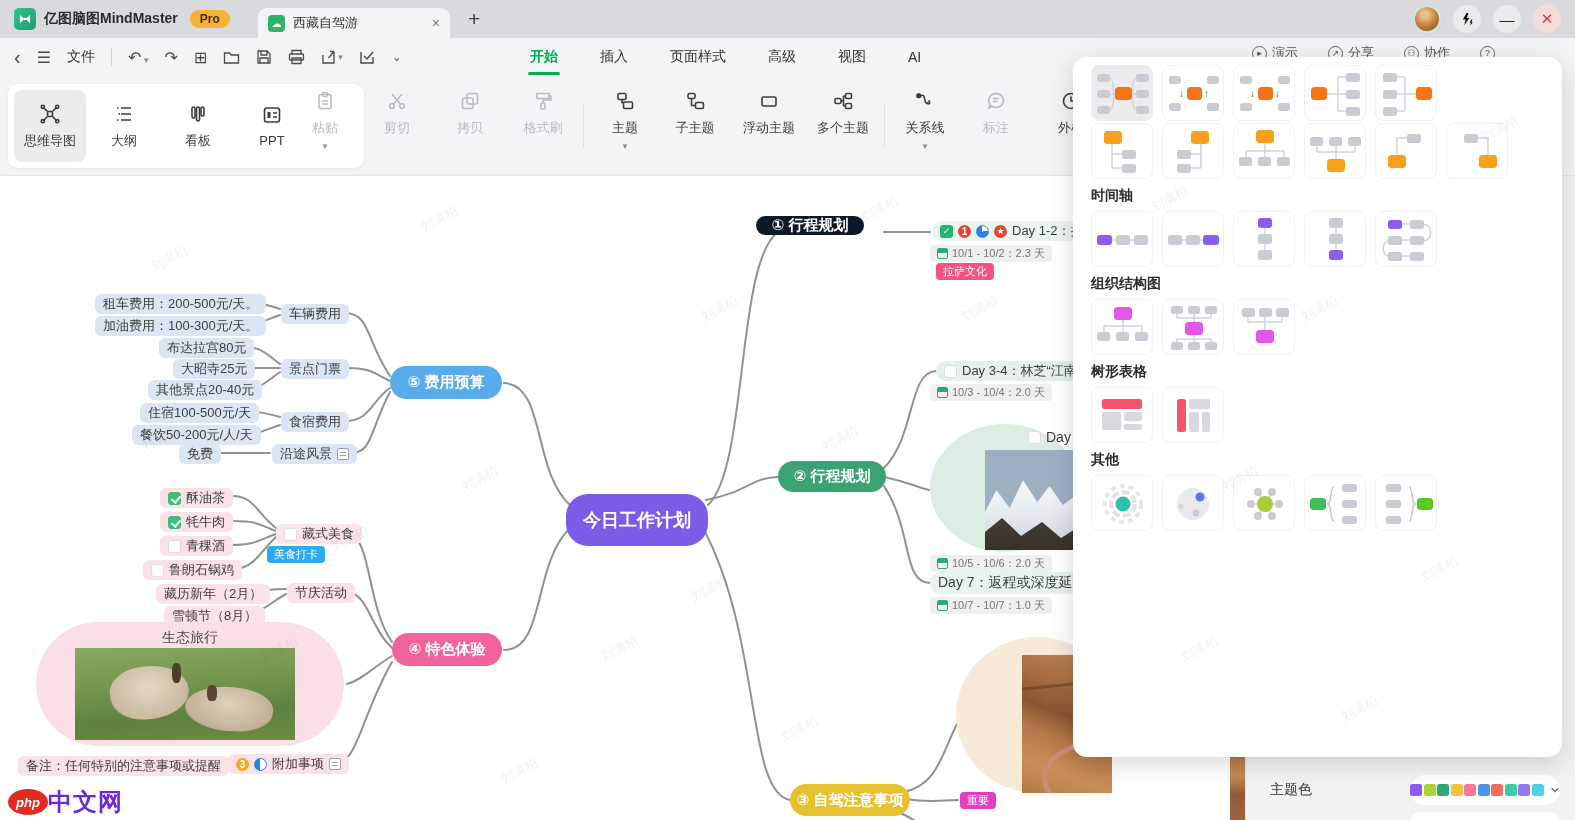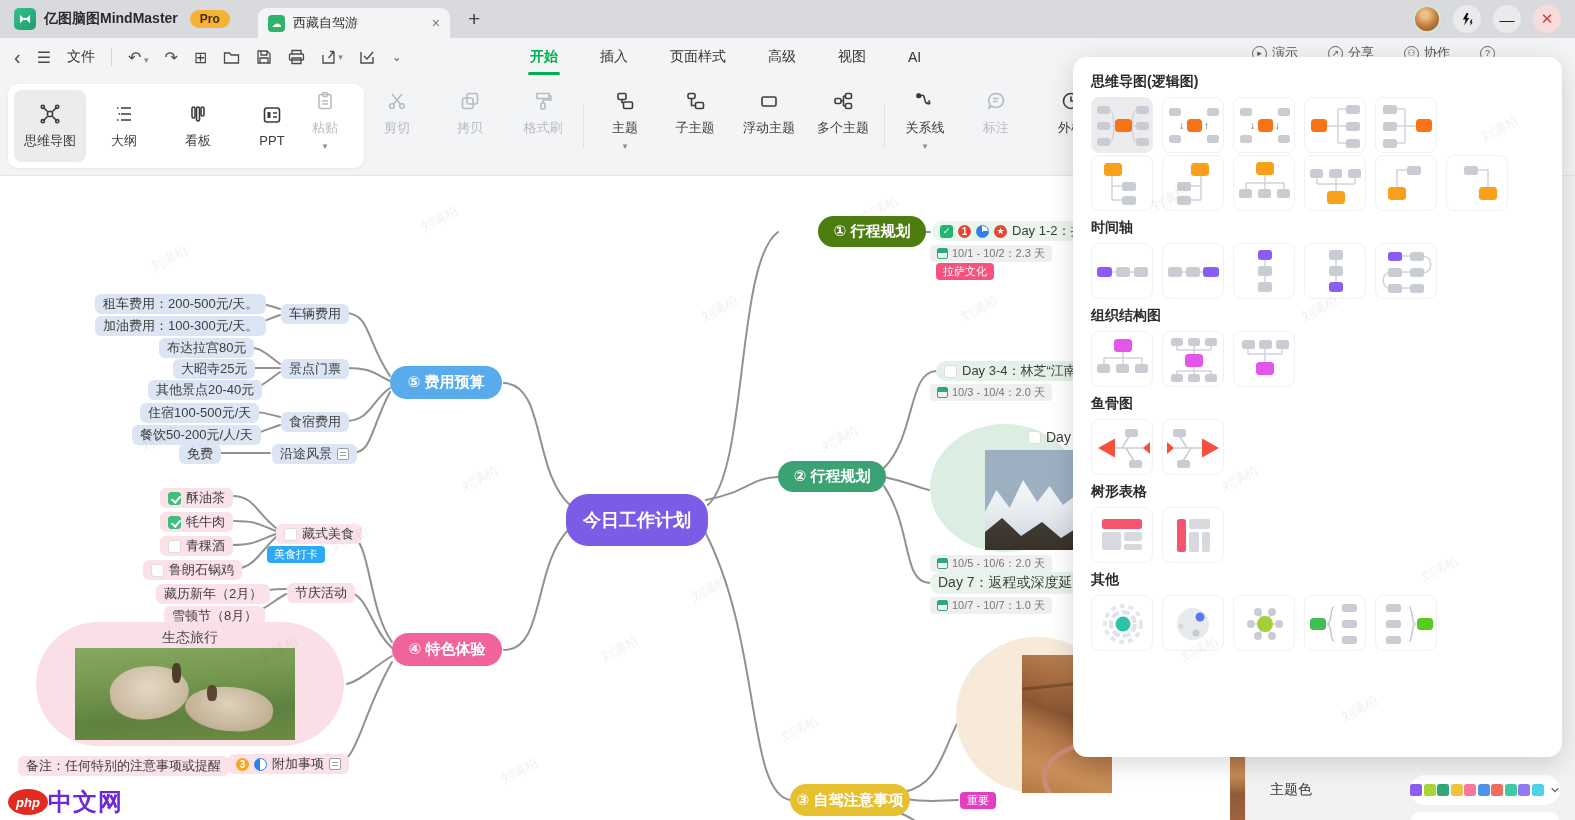--- a/index.html
+++ b/index.html
@@ -374,21 +374,21 @@
       <path d="M280,425 C262,431 260,434 242,434"></path>
       <path d="M270,453 H218"></path>
       <path d="M190,764 H226"></path>
     </g>
   </svg>
 
   <div class="bigellipse" style="left:930px;top:424px;width:150px;height:128px;background:#dcede2"></div>
   <div class="bigellipse" style="left:956px;top:637px;width:162px;height:156px;background:#f7ead9"></div>
 
   <div class="branch" id="central">今日工作计划</div>
-  <div class="branch" style="left:818px;top:216px;width:108px;height:31px;background:#4d7c0f">① 行程规划</div>
+  <div class="branch" style="left:756px;top:216px;width:108px;height:19px;background:#0f172a">① 行程规划</div>
   <div class="branch" style="left:778px;top:461px;width:108px;height:31px;background:#3aa273">② 行程规划</div>
   <div class="branch" style="left:790px;top:784px;width:120px;height:32px;background:#e7c02f">③ 自驾注意事项</div>
   <div class="branch" style="left:392px;top:633px;width:110px;height:33px;background:#f0639b">④ 特色体验</div>
   <div class="branch" style="left:390px;top:366px;width:112px;height:33px;background:#58acec">⑤ 费用预算</div>
 
   <div class="pill greenp" style="left:932px;top:221px;background:#eaf5ee">
     <span class="ic icchk">✓</span>
     <span class="ic ic1">1</span>
     <span class="ic icpie"></span>
     <span class="ic icstar">★</span>
@@ -516,21 +516,20 @@
             <polyline points="2,4 6,8 10,4" fill="none" stroke="#666" stroke-width="1.6"></polyline>
           </svg>
       </span>
     </div>
     <div id="nextctl"></div>
   </div>
   <div id="deserstrip"></div>
 
   <div id="panel">
       <div class="psec">
-        <h3>思维导图(逻辑图)</h3>
         <div class="prow">
           <div class="th sel"><svg width="62" height="56" viewBox="0 0 62 56">
               <rect x="5" y="8" width="13" height="8" rx="2.5" fill="#c9cdd3"></rect>
               <rect x="5" y="24" width="13" height="8" rx="2.5" fill="#c9cdd3"></rect>
               <rect x="5" y="40" width="13" height="8" rx="2.5" fill="#c9cdd3"></rect>
               <rect x="44" y="8" width="13" height="8" rx="2.5" fill="#c9cdd3"></rect>
               <rect x="44" y="24" width="13" height="8" rx="2.5" fill="#c9cdd3"></rect>
               <rect x="44" y="40" width="13" height="8" rx="2.5" fill="#c9cdd3"></rect>
               <path d="M18,12 C22,12 21,28 23,28 M18,28 H23 M18,44 C22,44 21,28 23,28 M44,12 C40,12 41,28 39,28 M44,28 H39 M44,44 C40,44 41,28 39,28" stroke="#d0d4d9" stroke-width="1.5" fill="none"></path>
               <rect x="23" y="21" width="17" height="13" rx="3.5" fill="#f97316"></rect>
@@ -666,39 +665,20 @@
               <rect x="8" y="42" width="12" height="8" rx="2.5" fill="#c9cdd3"></rect>
               <rect x="25" y="42" width="12" height="8" rx="2.5" fill="#c9cdd3"></rect>
               <rect x="42" y="42" width="12" height="8" rx="2.5" fill="#c9cdd3"></rect>
             </svg></div>
           <div class="th"><svg width="62" height="56" viewBox="0 0 62 56">
               <rect x="8" y="8" width="13" height="9" rx="2.5" fill="#c9cdd3"></rect>
               <rect x="25" y="8" width="13" height="9" rx="2.5" fill="#c9cdd3"></rect>
               <rect x="42" y="8" width="13" height="9" rx="2.5" fill="#c9cdd3"></rect>
               <path d="M14,17 V22 M31,17 V22 M48,17 V22 M14,22 H48 M31,22 V30" stroke="#d0d4d9" stroke-width="1.5" fill="none"></path>
               <rect x="22" y="30" width="18" height="13" rx="3.5" fill="#e455ea"></rect>
-            </svg></div>
-        </div>
-      </div>
-      <div class="psec">
-        <h3>鱼骨图</h3>
-        <div class="prow">
-          <div class="th"><svg width="62" height="56" viewBox="0 0 62 56">
-              <path d="M6,28 L23,18.5 L23,37.5 Z" fill="#f4503a"></path>
-              <path d="M23,28 H52 M30,28 L38,15 M34,28 L42,41" stroke="#c9cdd3" stroke-width="1.5" fill="none"></path>
-              <rect x="33" y="9" width="13" height="8" rx="2.5" fill="#c9cdd3"></rect>
-              <rect x="37" y="40" width="13" height="8" rx="2.5" fill="#c9cdd3"></rect>
-              <path d="M58,22 L51,28 L58,34 Z" fill="#f4503a"></path>
-            </svg></div>
-          <div class="th"><svg width="62" height="56" viewBox="0 0 62 56">
-              <path d="M4,22 L11,28 L4,34 Z" fill="#f4503a"></path>
-              <path d="M10,28 H39 M24,28 L16,15 M28,28 L20,41" stroke="#c9cdd3" stroke-width="1.5" fill="none"></path>
-              <rect x="10" y="9" width="13" height="8" rx="2.5" fill="#c9cdd3"></rect>
-              <rect x="14" y="40" width="13" height="8" rx="2.5" fill="#c9cdd3"></rect>
-              <path d="M56,28 L39,18.5 L39,37.5 Z" fill="#f4503a"></path>
             </svg></div>
         </div>
       </div>
       <div class="psec">
         <h3>树形表格</h3>
         <div class="prow">
           <div class="th"><svg width="62" height="56" viewBox="0 0 62 56">
               <rect x="10" y="11" width="40" height="10" rx="2.5" fill="#f4546c"></rect>
               <rect x="10" y="24" width="19" height="18" rx="2" fill="#d6d9dd"></rect>
               <rect x="32" y="24" width="18" height="9" rx="2" fill="#d6d9dd"></rect>

